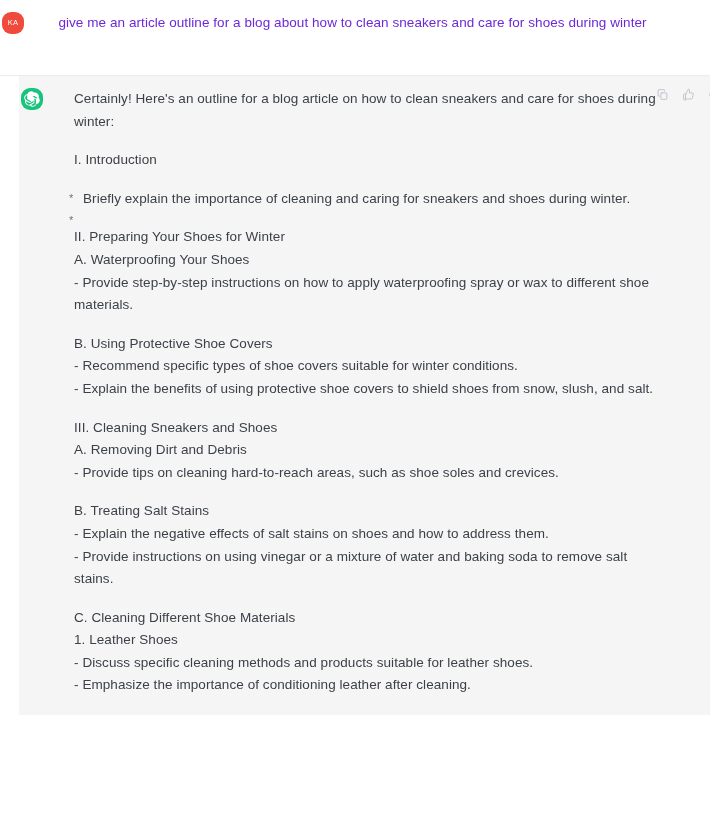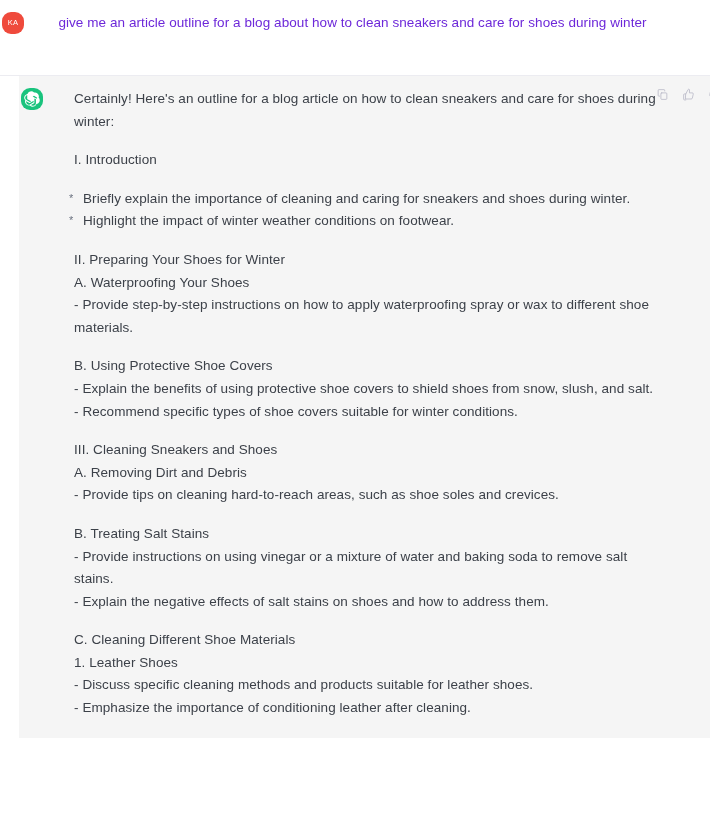--- a/index.html
+++ b/index.html
@@ -201,47 +201,46 @@
 
         <div class="gap"></div>
 
         <ul class="bullets">
           <li>
             <span class="bullet-mark">*</span>
             <span>Briefly explain the importance of cleaning and caring for sneakers and shoes during winter.</span>
           </li>
           <li>
             <span class="bullet-mark">*</span>
-            <span>Highlight the impact of winter weather conditions on footwear.</span>
           </li>
         </ul>
 
         <div class="gap"></div>
 
         <p class="para">II. Preparing Your Shoes for Winter</p>
         <p class="para">A. Waterproofing Your Shoes</p>
         <p class="para">- Provide step-by-step instructions on how to apply waterproofing spray or wax to different shoe materials.</p>
 
         <div class="gap"></div>
 
         <p class="para">B. Using Protective Shoe Covers</p>
+        <p class="para">- Recommend specific types of shoe covers suitable for winter conditions.</p>
         <p class="para">- Explain the benefits of using protective shoe covers to shield shoes from snow, slush, and salt.</p>
-        <p class="para">- Recommend specific types of shoe covers suitable for winter conditions.</p>
 
         <div class="gap"></div>
 
         <p class="para">III. Cleaning Sneakers and Shoes</p>
         <p class="para">A. Removing Dirt and Debris</p>
         <p class="para">- Provide tips on cleaning hard-to-reach areas, such as shoe soles and crevices.</p>
 
         <div class="gap"></div>
 
         <p class="para">B. Treating Salt Stains</p>
+        <p class="para">- Explain the negative effects of salt stains on shoes and how to address them.</p>
         <p class="para">- Provide instructions on using vinegar or a mixture of water and baking soda to remove salt stains.</p>
-        <p class="para">- Explain the negative effects of salt stains on shoes and how to address them.</p>
 
         <div class="gap"></div>
 
         <p class="para">C. Cleaning Different Shoe Materials</p>
         <p class="para">1. Leather Shoes</p>
         <p class="para">- Discuss specific cleaning methods and products suitable for leather shoes.</p>
         <p class="para">- Emphasize the importance of conditioning leather after cleaning.</p>
 
       </div>
     </div>

